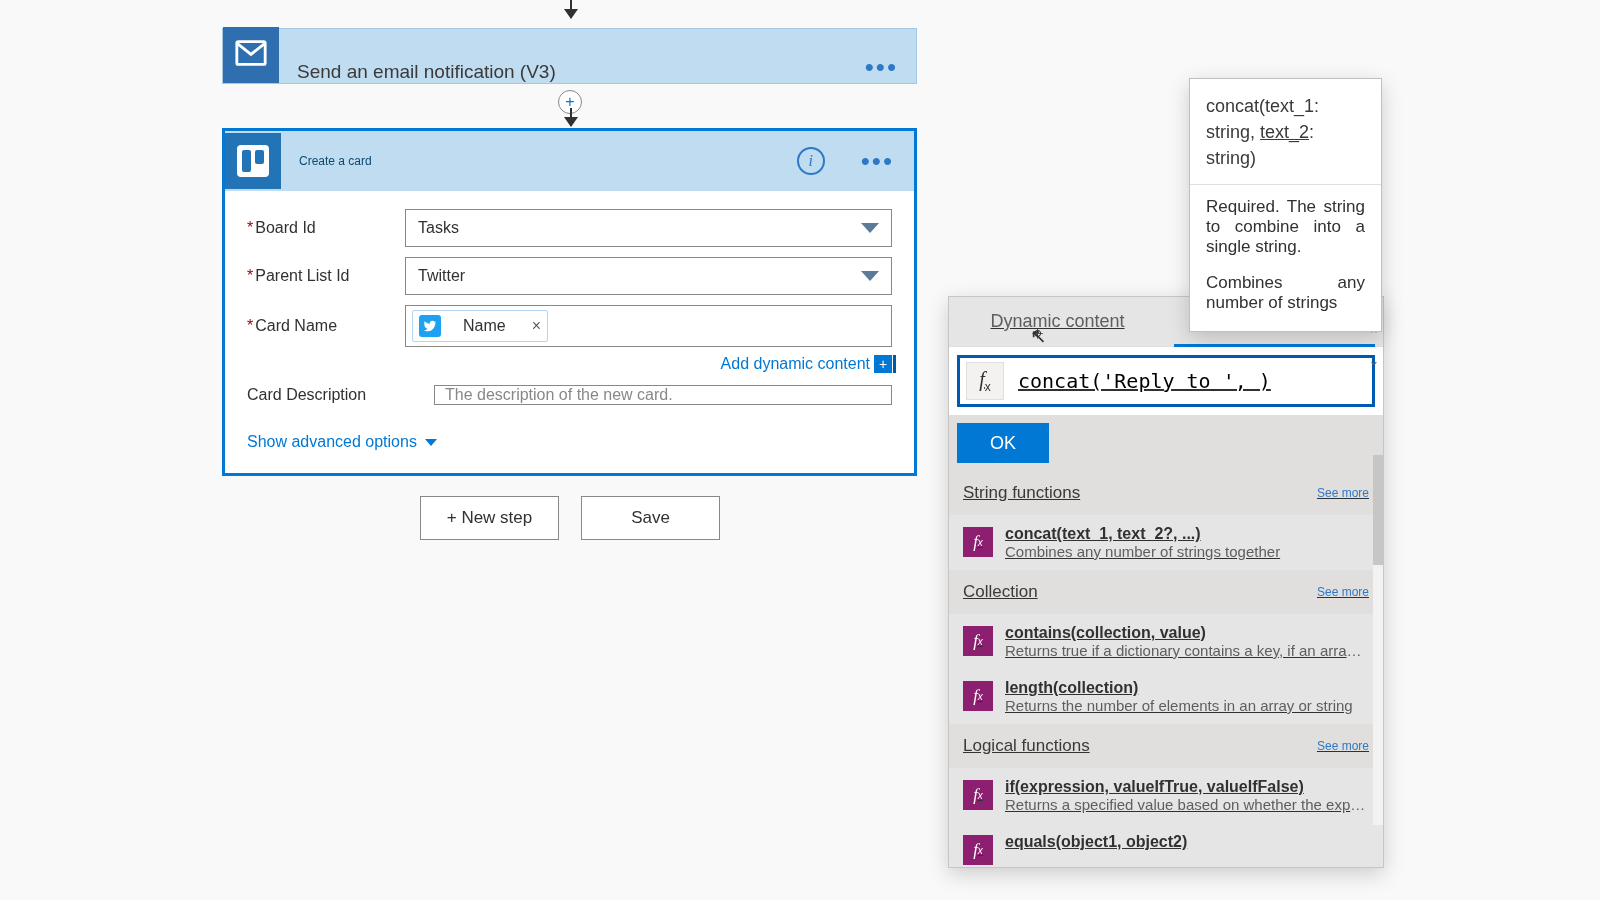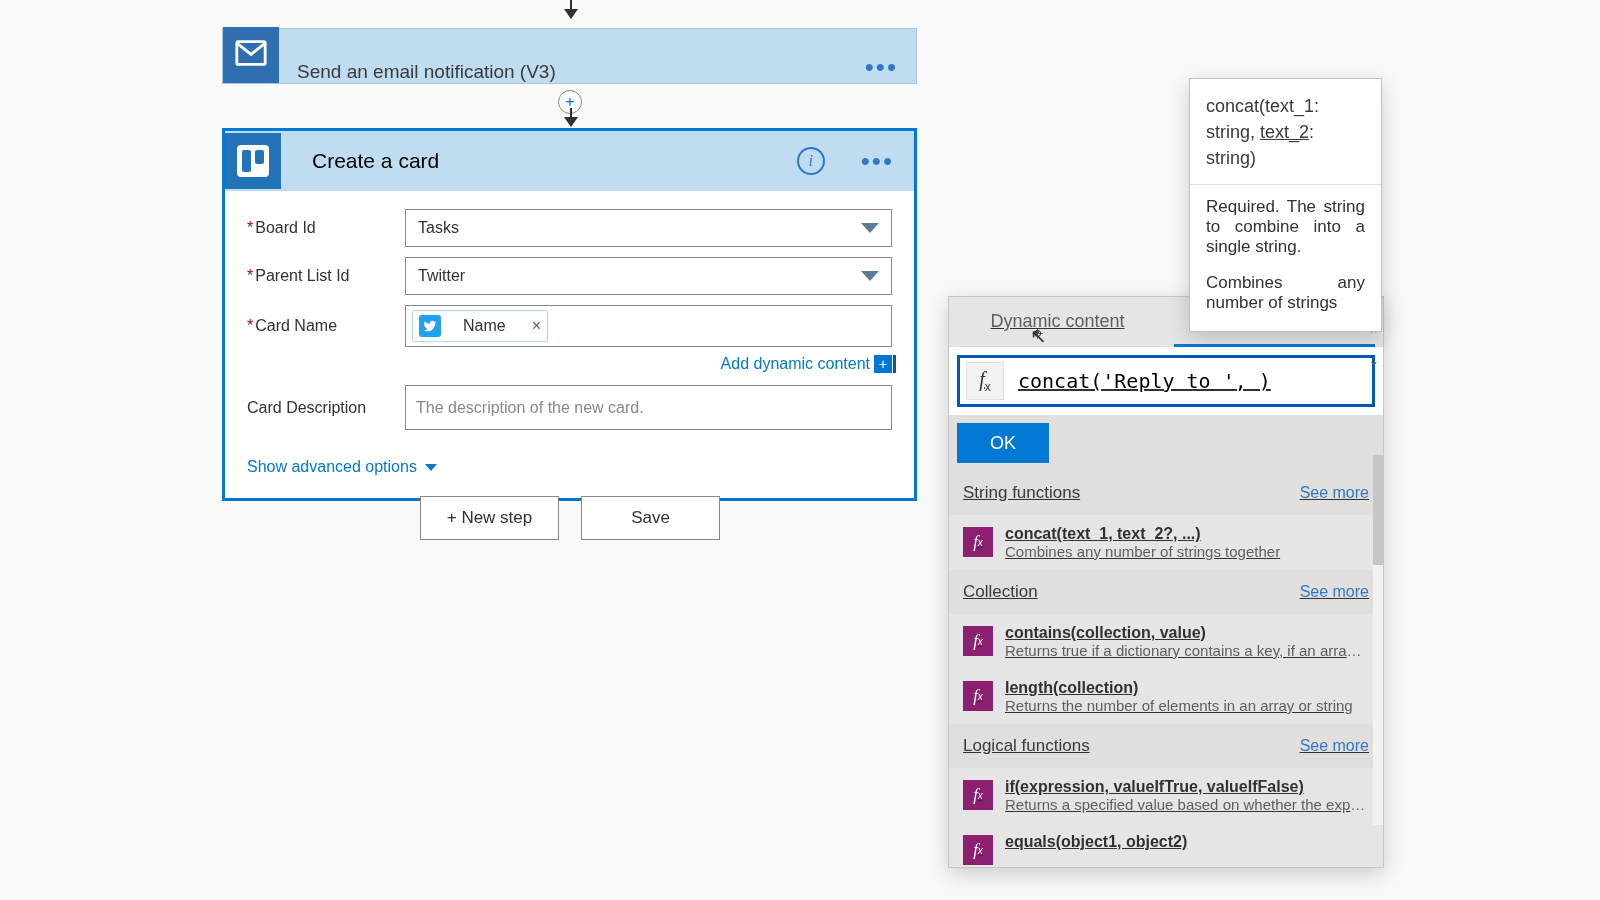--- a/index.html
+++ b/index.html
@@ -50,21 +50,21 @@
     position:absolute; left:222px; top:128px; width:695px;
     border:3px solid var(--card-border); background:#fff;
   }
   .card-panel .header {
     height:60px; background:var(--card-header); display:flex; align-items:center;
     padding:0 18px 0 0;
   }
   .card-panel .header .icon-box {
     width:56px; height:56px; background:#2373b7; display:flex; align-items:center; justify-content:center;
   }
-  .card-panel .header .title { font-size:21px; margin-left:31px; flex:1; color:#000000;}
+  .card-panel .header .title { font-size:12px; margin-left:18px; flex:1; color:#0c4a6e;}
   .info-circle {
     width:28px; height:28px; border:2px solid #2f78c6; border-radius:50%; display:flex; align-items:center; justify-content:center;
     color:#2f78c6; font-size:16px; font-family:Georgia, serif; font-style:italic; margin-right:18px; cursor:pointer;
   }
 
   .card-body { padding:18px 22px 22px 22px;border-radius:17px; }
   .form-row { display:flex; align-items:center; margin-bottom:10px; }
   .form-row .label { width:158px; font-size:16px; color:#323130; }
   .form-row .label .req { color:#a80000; margin-right:2px; }
   .form-row .control { flex:1; }
@@ -87,21 +87,21 @@
   .token .twitter-icon { width:22px; height:22px; background:var(--twitter); border-radius:3px; display:inline-flex; align-items:center; justify-content:center;}
   .twitter-icon svg { width:14px; height:14px; fill:#fff; }
   .token .name { font-size:16px; }
   .token .x { font-size:16px; color:#605e5c; margin-left:4px; cursor:pointer; }
 
   .add-dyn-row { display:flex; justify-content:flex-end; margin:-2px 0 12px 0; }
   .add-dyn { color:var(--link); font-size:16px; cursor:pointer; display:flex; align-items:center; gap:4px; }
   .add-dyn .plus { width:18px; height:18px; background:var(--link); color:#fff; font-size:14px; display:inline-flex; align-items:center; justify-content:center; position:relative;}
   .add-dyn .plus::after { content:""; position:absolute; right:-4px; top:0; width:3px; height:18px; background:#005a9e; }
 
-  .desc-input { height:45px; border:1px solid #8a8886; padding:0 10px; color:#8a8886; display:flex; align-items:center; }
+  .desc-input { height:20px; border:1px solid #8a8886; padding:0 10px; color:#8a8886; display:flex; align-items:center;margin-left:29px; }
 
   .adv { margin-top:18px; color:var(--link); font-size:16px; cursor:pointer; display:inline-flex; align-items:center; gap:8px; }
   .adv .caret-sm { width:0;height:0;border-left:6px solid transparent;border-right:6px solid transparent;border-top:7px solid #0078d4; }
 
   .action-btn {
     position:absolute; width:139px; height:44px; border:1px solid #8a8886; background:#fff; font-size:17px; color:#323130;
     display:flex; align-items:center; justify-content:center; cursor:pointer;
   }
 
   
@@ -121,21 +121,21 @@
   .fx-box sub { font-size:12px; font-style:normal; }
   .dc-expr input { flex:1; border:none; outline:none; font-family:"Consolas", monospace; font-size:20px; padding-left:14px; }
 
   .dc-ok-row { background:#e1dfdd; padding:8px; }
   .dc-ok { width:92px; height:40px; background:#0078d4; color:#fff; font-size:18px; border:none; cursor:pointer; }
 
   .dc-section-header {
     height:44px; background:#e1dfdd; display:flex; align-items:center; justify-content:space-between;
     padding:0 14px; font-size:17px; color:#3b3a39;
   }
-  .dc-section-header .seemore { color:#2f78c6; font-size:16px; cursor:pointer; }
+  .dc-section-header .seemore { color:#2f78c6; font-size:12px; cursor:pointer; }
 
   .dc-item { display:flex; padding:10px 14px; gap:12px; border-bottom:0; cursor:pointer; }
   .dc-item .fx {
     width:30px; height:30px; background:var(--purple); color:#fff; display:flex; align-items:center; justify-content:center;
     font-family:"Times New Roman", serif; font-style:italic; font-size:17px; flex-shrink:0; margin-top:2px;
   }
   .dc-item .text { flex:1; overflow:hidden; }
   .dc-item .sig { font-size:16px; font-weight:700; color:#323130; }
   .dc-item .desc { font-size:15px; color:#605e5c; white-space:nowrap; overflow:hidden; text-overflow:ellipsis; }
 

